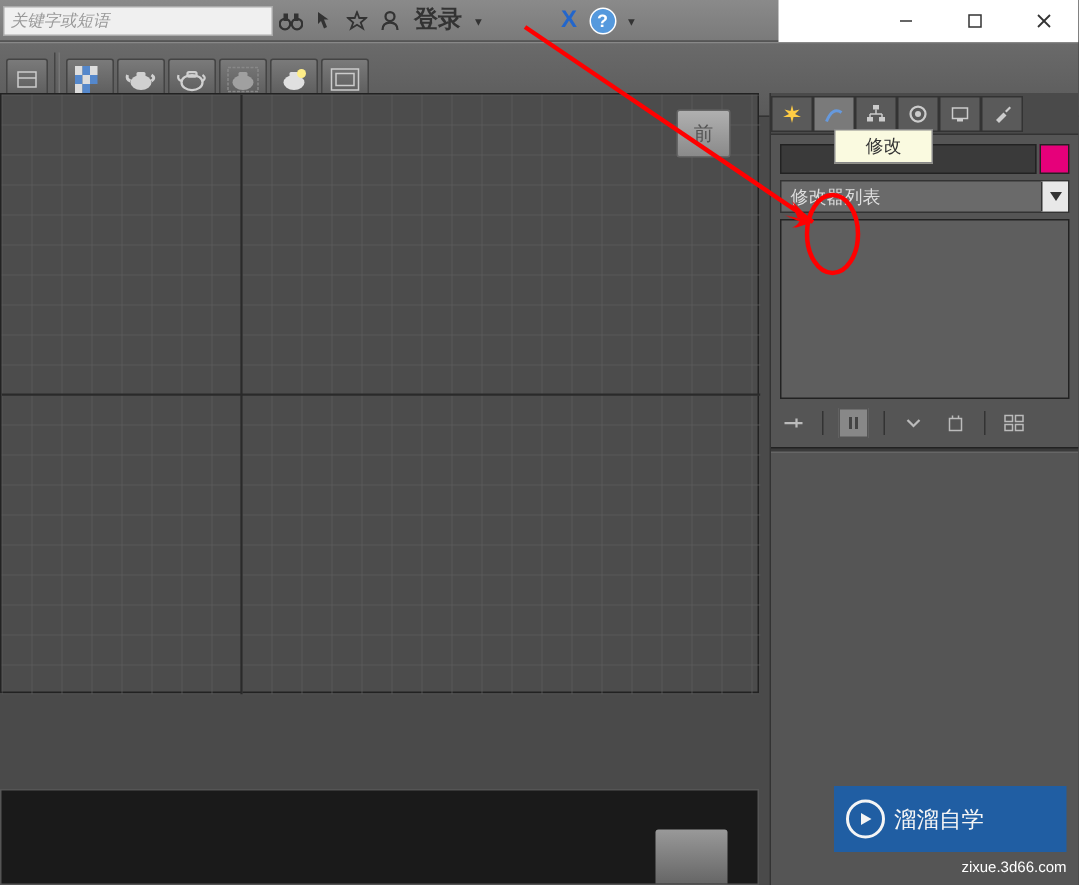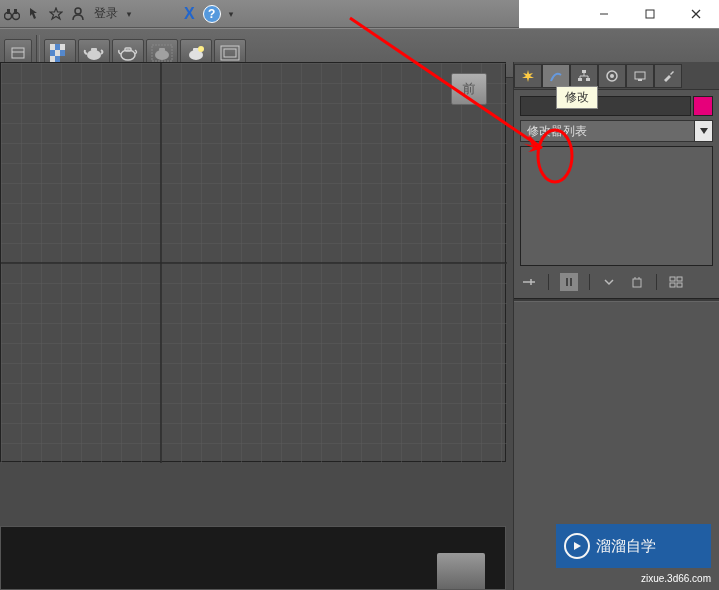--- a/index.html
+++ b/index.html
@@ -3,21 +3,21 @@
 <meta charset="utf-8">
 <style>
 * { margin: 0; padding: 0; box-sizing: border-box; font-family: "Microsoft YaHei", sans-serif; }
 body { width: 719px; height: 590px; background: #4a4a4a; overflow: hidden; position: relative; }
 
 
 .menubar { height: 28px; background: linear-gradient(to bottom, #8a8a8a, #7a7a7a); display: flex; align-items: center; border-bottom: 1px solid #555; }
 .search-box { flex: 0 0 180px; height: 20px; background: #f0f0f0; margin-left: 2px; display: flex; align-items: center; padding: 0 4px; font-size: 11px; color: #999; font-style: italic; border: 1px solid #aaa; }
 .menu-icons { display: flex; align-items: center; gap: 6px; margin-left: 4px; }
 .menu-icon { width: 16px; height: 16px; display: flex; align-items: center; justify-content: center; color: #333; cursor: pointer; }
-.login-text { font-size: 12px; color: #333; margin-left: 2px; cursor: pointer; }
+.login-text { font-size: 16px; color: #333; margin-left: 2px; cursor: pointer; font-weight: bold; }
 .x-icon { color: #2266cc; font-weight: bold; font-size: 16px; margin-right: 8px; cursor: pointer; }
 .help-icon { width: 18px; height: 18px; border-radius: 50%; background: #5599dd; color: #fff; display: flex; align-items: center; justify-content: center; font-size: 12px; font-weight: bold; margin-right: 8px; cursor: pointer; border: 1px solid #fff; }
 
 
 .titlebar-right { position: absolute; top: 0; right: 0; height: 28px; width: 200px; background: #fff; display: flex; align-items: center; justify-content: flex-end; }
 .win-btn { width: 46px; height: 28px; display: flex; align-items: center; justify-content: center; cursor: pointer; color: #333; }
 
 
 .toolbar { height: 50px; background: linear-gradient(to bottom, #6a6a6a, #5a5a5a); border-top: 1px solid #888; border-bottom: 1px solid #333; display: flex; align-items: center; padding: 0 4px; gap: 2px; }
 .tool-sep { width: 4px; height: 36px; border-left: 1px solid #444; border-right: 1px solid #777; margin: 0 2px; }
@@ -31,21 +31,21 @@
 
 
 .bottom-preview { position: absolute; left: 0; bottom: 0; width: 506px; height: 64px; background: #1a1a1a; border: 1px solid #555; }
 .preview-obj { position: absolute; right: 20px; bottom: 0; width: 48px; height: 36px; background: linear-gradient(to bottom, #999, #666); border-radius: 2px 2px 0 0; }
 
 
 .cmd-panel { position: absolute; top: 62px; right: 0; width: 206px; bottom: 0; background: #555; border-left: 1px solid #333; }
 .cmd-tabs { height: 28px; display: flex; align-items: center; gap: 0; background: #4a4a4a; border-bottom: 1px solid #333; position: relative; }
 .cmd-tab { width: 28px; height: 24px; background: #5a5a5a; border: 1px solid #333; display: flex; align-items: center; justify-content: center; cursor: pointer; color: #ccc; }
 .cmd-tab.active { background: #7a7a7a; }
-.tooltip { position: absolute; top: 24px; left: 42px; background: #fafae0; border: 1px solid #888; padding: 2px 8px; font-size: 12px; color: #333; z-index: 10; }
+.tooltip { position: absolute; top: 24px; left: 42px; background: #fafae0; border: 1px solid #888; padding: 2px 20px; font-size: 12px; color: #333; z-index: 10; }
 
 .name-row { display: flex; margin: 6px 6px 4px 6px; }
 .name-input { flex: 1; height: 20px; background: #3a3a3a; border: 1px solid #222; color: #ccc; padding: 0 4px; font-size: 11px; }
 .color-swatch { width: 20px; height: 20px; background: #e6007a; border: 1px solid #222; margin-left: 2px; cursor: pointer; }
 
 .modifier-dropdown { margin: 4px 6px; height: 22px; background: #6a6a6a; border: 1px solid #333; display: flex; align-items: center; padding: 0 6px; font-size: 12px; color: #ddd; position: relative; cursor: pointer; }
 .dropdown-arrow { position: absolute; right: 0; top: 0; width: 18px; height: 100%; background: #e8e8e8; display: flex; align-items: center; justify-content: center; color: #333; border-left: 1px solid #333; }
 
 .modifier-stack { margin: 4px 6px; height: 120px; background: #5e5e5e; border: 1px solid #222; border-top-color: #222; }
 
@@ -62,20 +62,21 @@
 .watermark-sub { position: absolute; right: 8px; bottom: 6px; color: #fff; font-size: 10px; margin-top: 32px; }
 
 
 .anno { position: absolute; top: 0; left: 0; width: 719px; height: 590px; pointer-events: none; z-index: 100; }
 
 </style>
 </head>
 <body>
 
 <div class="menubar">
+  <div class="search-box">关键字或短语</div>
   <div class="menu-icons">
     <div class="menu-icon">
       <svg width="16" height="14" viewBox="0 0 16 14">
           <circle cx="4" cy="9" r="3.5" fill="none" stroke="#333" stroke-width="1.5"></circle>
           <circle cx="12" cy="9" r="3.5" fill="none" stroke="#333" stroke-width="1.5"></circle>
           <rect x="3" y="2" width="3" height="5" fill="#333"></rect>
           <rect x="10" y="2" width="3" height="5" fill="#333"></rect>
         </svg>
     </div>
     <div class="menu-icon">

